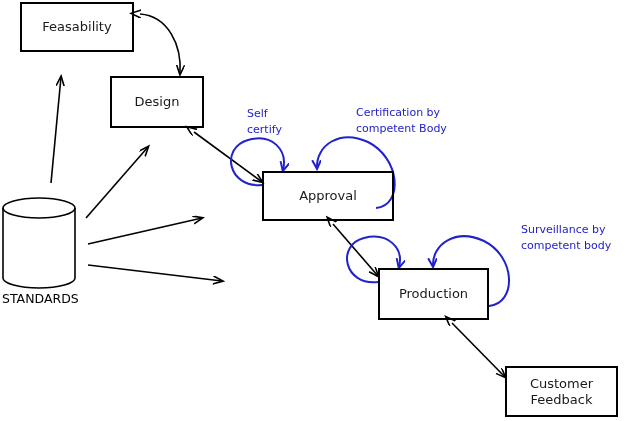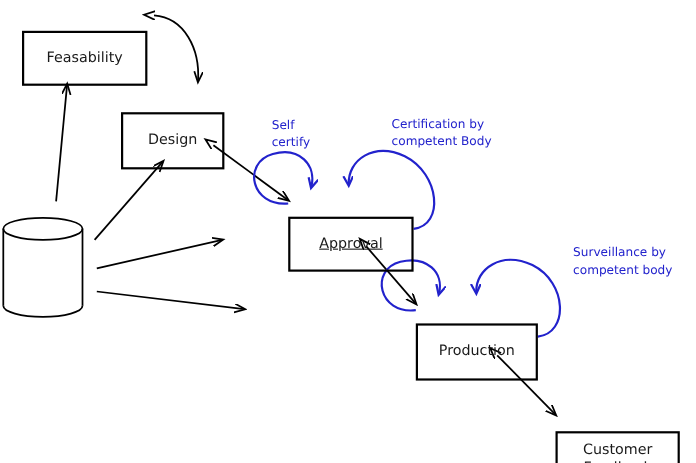--- a/index.html
+++ b/index.html
@@ -31,21 +31,20 @@
     border: 2px solid #000000;
     background: transparent;
     display: flex;
     align-items: center;
     justify-content: center;
     text-align: center;
     color: #1a1a1a;
     font-size: 13px;
     line-height: 16px;
     font-family: "DejaVu Sans", sans-serif;
-    margin-top: 26px;
   }
   .node-label {
     display: block;
     white-space: pre-line;
   }
   .store-label {
     position: absolute;
     color: #000000;
     font-size: 12.5px;
     font-family: "DejaVu Sans", sans-serif;
@@ -111,33 +110,34 @@
   </svg>
 
   <div class="node-box" style="left:20px; top:2px; width:114px; height:50px;">
     <span class="node-label">Feasability</span>
   </div>
 
   <div class="node-box" style="left:110px; top:76px; width:94px; height:52px;">
     <span class="node-label">Design</span>
   </div>
 
-  <div class="node-box" style="left:262px; top:171px; width:114px; height:50px;text-decoration:underline;">
+  <div class="node-box" style="left:262px; top:171px; width:132px; height:50px;">
     <span class="node-label">Approval</span>
   </div>
 
   <div class="node-box" style="left:378px; top:268px; width:111px; height:52px;text-align:center;">
     <span class="node-label">Production</span>
   </div>
 
   <div class="node-box" style="left:505px; top:366px; width:113px; height:51px;">
     <span class="node-label">Customer
 Feedback</span>
   </div>
 
+  <div class="store-label" style="left:2px; top:291px;">STANDARDS</div>
 
   <div class="annot" style="left:247px; top:106px;">Self
 certify</div>
 
   <div class="annot" style="left:521px; top:222px;">Surveillance by
 competent body</div>
 
   <div class="annot" style="left:356px; top:105px;">Certification by
 competent Body</div>
 

